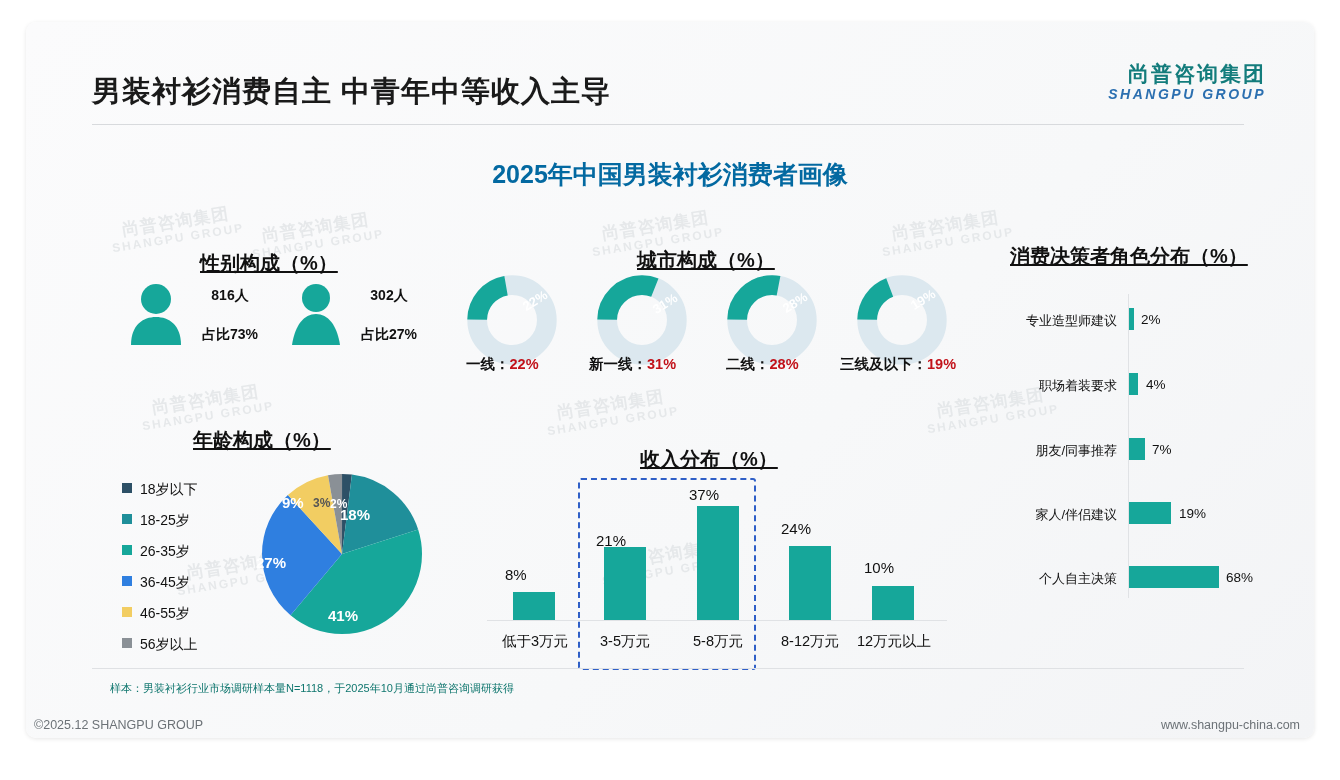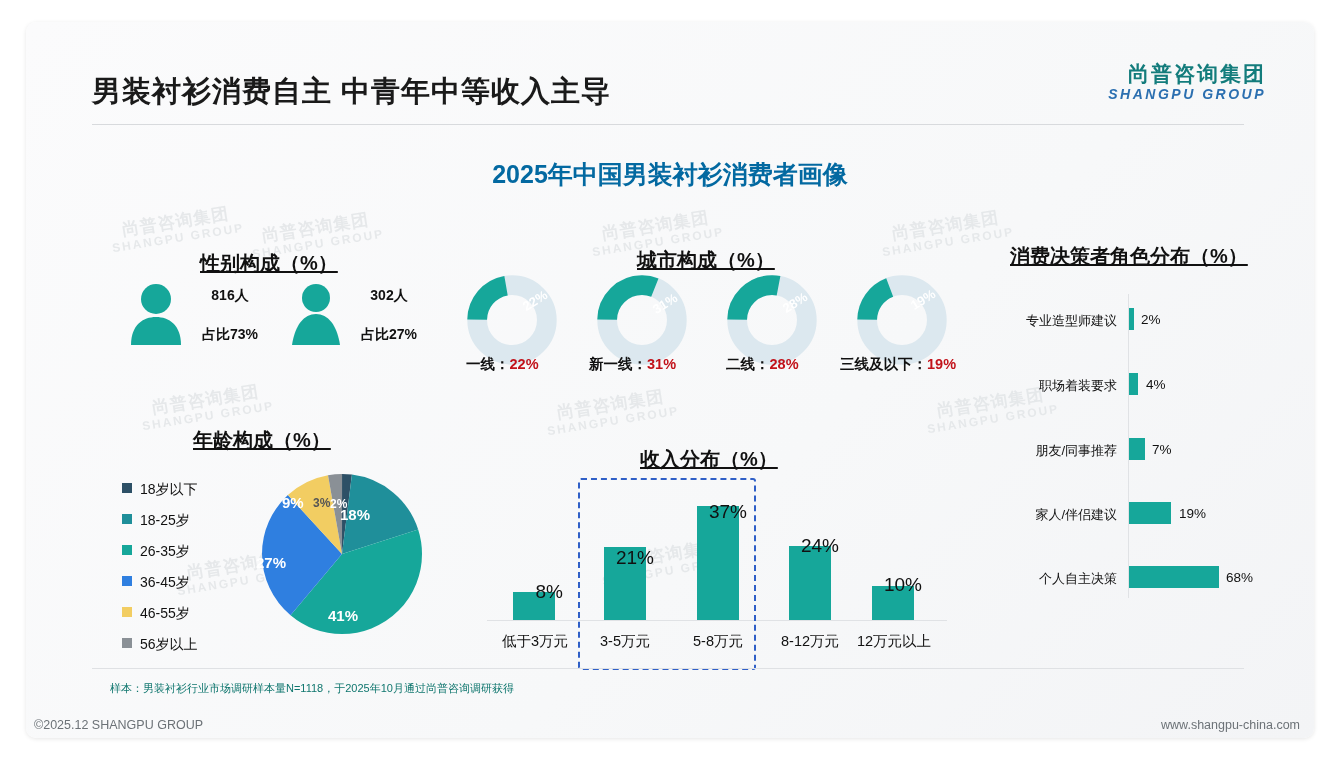--- a/index.html
+++ b/index.html
@@ -29,21 +29,21 @@
   .donut-wrap{position:absolute;}
   .donut-cap{position:absolute;font-size:14.5px;color:#111;font-weight:bold;white-space:nowrap;}
   .donut-cap b{color:#c2121a;}
   .donut-val{position:absolute;font-size:13px;font-weight:bold;color:#fff;transform:rotate(-32deg);}
   
   .lg{position:absolute;font-size:14px;color:#111;}
   .lg i{display:inline-block;width:10px;height:10px;margin-right:8px;vertical-align:1px;}
   .pie-lab{position:absolute;font-weight:bold;color:#fff;font-size:15px;}
   
   .bar{position:absolute;background:#16a79a;}
-  .bar-v{position:absolute;font-size:19px;color:#111;text-align:right;margin-top:15px;}
+  .bar-v{position:absolute;font-size:15px;color:#111;text-align:left;}
   .bar-x{position:absolute;font-size:14.5px;color:#111;text-align:center;}
   .dash-box{position:absolute;border:2px dashed #2f5fc7;border-radius:3px;}
   .axis{position:absolute;background:#e0e2e5;}
   
   .hb{position:absolute;background:#16a79a;}
   .hb-lab{position:absolute;font-size:13px;color:#111;text-align:right;}
   .hb-val{position:absolute;font-size:13.5px;color:#111;}
   
   .note-rule{position:absolute;left:92px;top:668px;width:1152px;height:1px;background:#dfe1e4;}
   .note{position:absolute;left:110px;top:681px;font-size:11px;color:#0f766e;}

